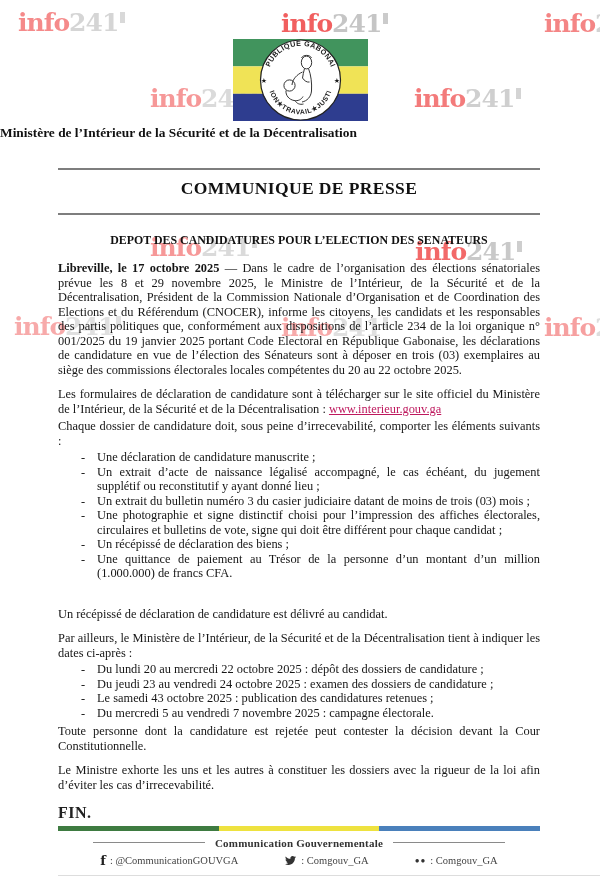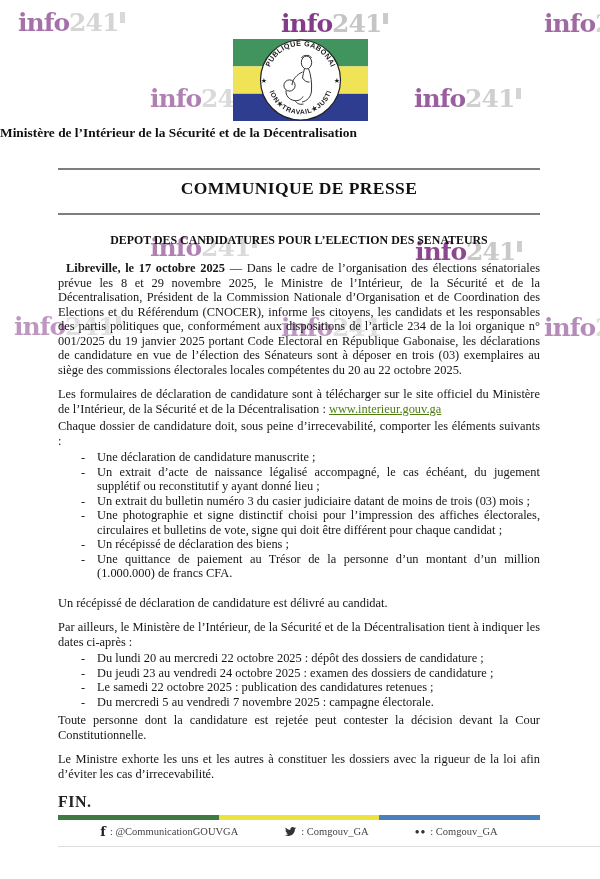--- a/index.html
+++ b/index.html
@@ -8,21 +8,21 @@
     width:600px; height:879px; overflow:hidden; position:relative;
     background:#ffffff; color:#161616;
     font-family:"Liberation Serif", serif;
   }
   
   .wm {
     position:absolute; z-index:0; white-space:nowrap;
     font-family:"DejaVu Serif", serif; font-weight:bold;
     font-size:25px; letter-spacing:-1px; line-height:1; pointer-events:none;
   }
-  .wm .wm-a { color:#701a75; }
+  .wm .wm-a { color:#ef4444; }
   .wm .wm-b { color:#bcbcbc; }
   .wm .wm-badge {
     display:inline-block; width:5px; height:11px; background:#c3c3c3;
     margin-left:2px; transform:translateY(-8px);
   }
   .wm1 { left:18px;  top:10px;  opacity:.62; }
   .wm2 { left:281px; top:11px;  opacity:.85; }
   .wm3 { left:544px; top:11px;  opacity:.65; }
   .wm4 { left:150px; top:86px;  opacity:.55; }
   .wm5 { left:414px; top:86px;  opacity:.70; }
@@ -50,26 +50,26 @@
     letter-spacing:.4px; margin:8px 0 14px 0; color:#111;
   }
   .doc-subtitle {
     text-align:center; font-weight:bold; font-size:11.9px;
     margin-top:18px; color:#111;
   }
   p.body-p { font-size:12.4px; line-height:14.5px; text-align:justify; }
   .p1 { margin-top:13px; }
   .p2 { margin-top:10px; }
   .p3 { margin-top:3px; }
-  .p4 { margin-top:15px; }
+  .p4 { margin-top:26px; }
   .p5 { margin-top:10px; }
   .p6 { margin-top:4px; }
   .p7 { margin-top:10px; }
-  .lead { font-weight:bold;margin-left:8px; }
-  a.doc-link { color:#4d7c0f; text-decoration:underline; }
+  .lead { font-weight:bold; }
+  a.doc-link { color:#be185d; text-decoration:underline; }
   .blist { margin-top:2px; }
   .bullet { display:flex; font-size:12.4px; line-height:14.5px; }
   .bullet .dash { width:18px; padding-left:2px; margin-left:21px; flex-shrink:0; }
   .bullet .btext { flex:1; text-align:justify; }
   .fin { margin-top:12px; font-weight:bold; font-size:16px; letter-spacing:.5px; color:#222; }
 
   
   .tricolor { margin-top:4px; display:flex; height:4.5px; width:100%; }
   .tricolor .seg { flex:1; }
   .seg-green  { background:#3e7b41; }
@@ -193,40 +193,45 @@
       <div class="bullet">
           <span class="dash">-</span>
           <span class="btext">Du lundi 20 au mercredi 22 octobre 2025 : dépôt des dossiers de candidature ;</span>
         </div>
       <div class="bullet">
           <span class="dash">-</span>
           <span class="btext">Du jeudi 23 au vendredi 24 octobre 2025 : examen des dossiers de candidature ;</span>
         </div>
       <div class="bullet">
           <span class="dash">-</span>
-          <span class="btext">Le samedi 22 octobre 2025 : publication des candidatures retenues ;</span>
+          <span class="btext">Le samedi 43 octobre 2025 : publication des candidatures retenues ;</span>
         </div>
       <div class="bullet">
           <span class="dash">-</span>
           <span class="btext">Du mercredi 5 au vendredi 7 novembre 2025 : campagne électorale.</span>
         </div>
     </div>
 
     <p class="body-p p6">Toute personne dont la candidature est rejetée peut contester la décision devant la Cour Constitutionnelle.</p>
 
     <p class="body-p p7">Le Ministre exhorte les uns et les autres à constituer les dossiers avec la rigueur de la loi afin d’éviter les cas d’irrecevabilité.</p>
 
     <div class="fin">FIN.</div>
 
     <div class="tricolor">
       <div class="seg seg-green"></div>
       <div class="seg seg-yellow"></div>
       <div class="seg seg-blue"></div>
     </div>
 
+    <div class="comm-row">
+      <div class="hline"></div>
+      <div class="comm-title">Communication Gouvernementale</div>
+      <div class="hline"></div>
+    </div>
 
     <div class="social-row">
       <div class="social-item">
         <span class="fb-f">f</span>
         <span>: @CommunicationGOUVGA</span>
       </div>
       <div class="social-item">
         <svg width="13" height="11" viewBox="0 0 24 24" aria-hidden="true">
             <path fill="#333333" d="M23.953 4.57a10 10 0 01-2.825.775 4.958 4.958 0 002.163-2.723c-.951.555-2.005.959-3.127 1.184a4.92 4.92 0 00-8.384 4.482C7.69 8.095 4.067 6.13 1.64 3.162a4.822 4.822 0 00-.666 2.475c0 1.71.87 3.213 2.188 4.096a4.904 4.904 0 01-2.228-.616v.06a4.923 4.923 0 003.946 4.827 4.996 4.996 0 01-2.212.085 4.936 4.936 0 004.604 3.417 9.867 9.867 0 01-6.102 2.105c-.39 0-.779-.023-1.17-.067a13.995 13.995 0 007.557 2.209c9.053 0 13.998-7.496 13.998-13.985 0-.21 0-.42-.015-.63A9.935 9.935 0 0024 4.59z"></path>
           </svg>

